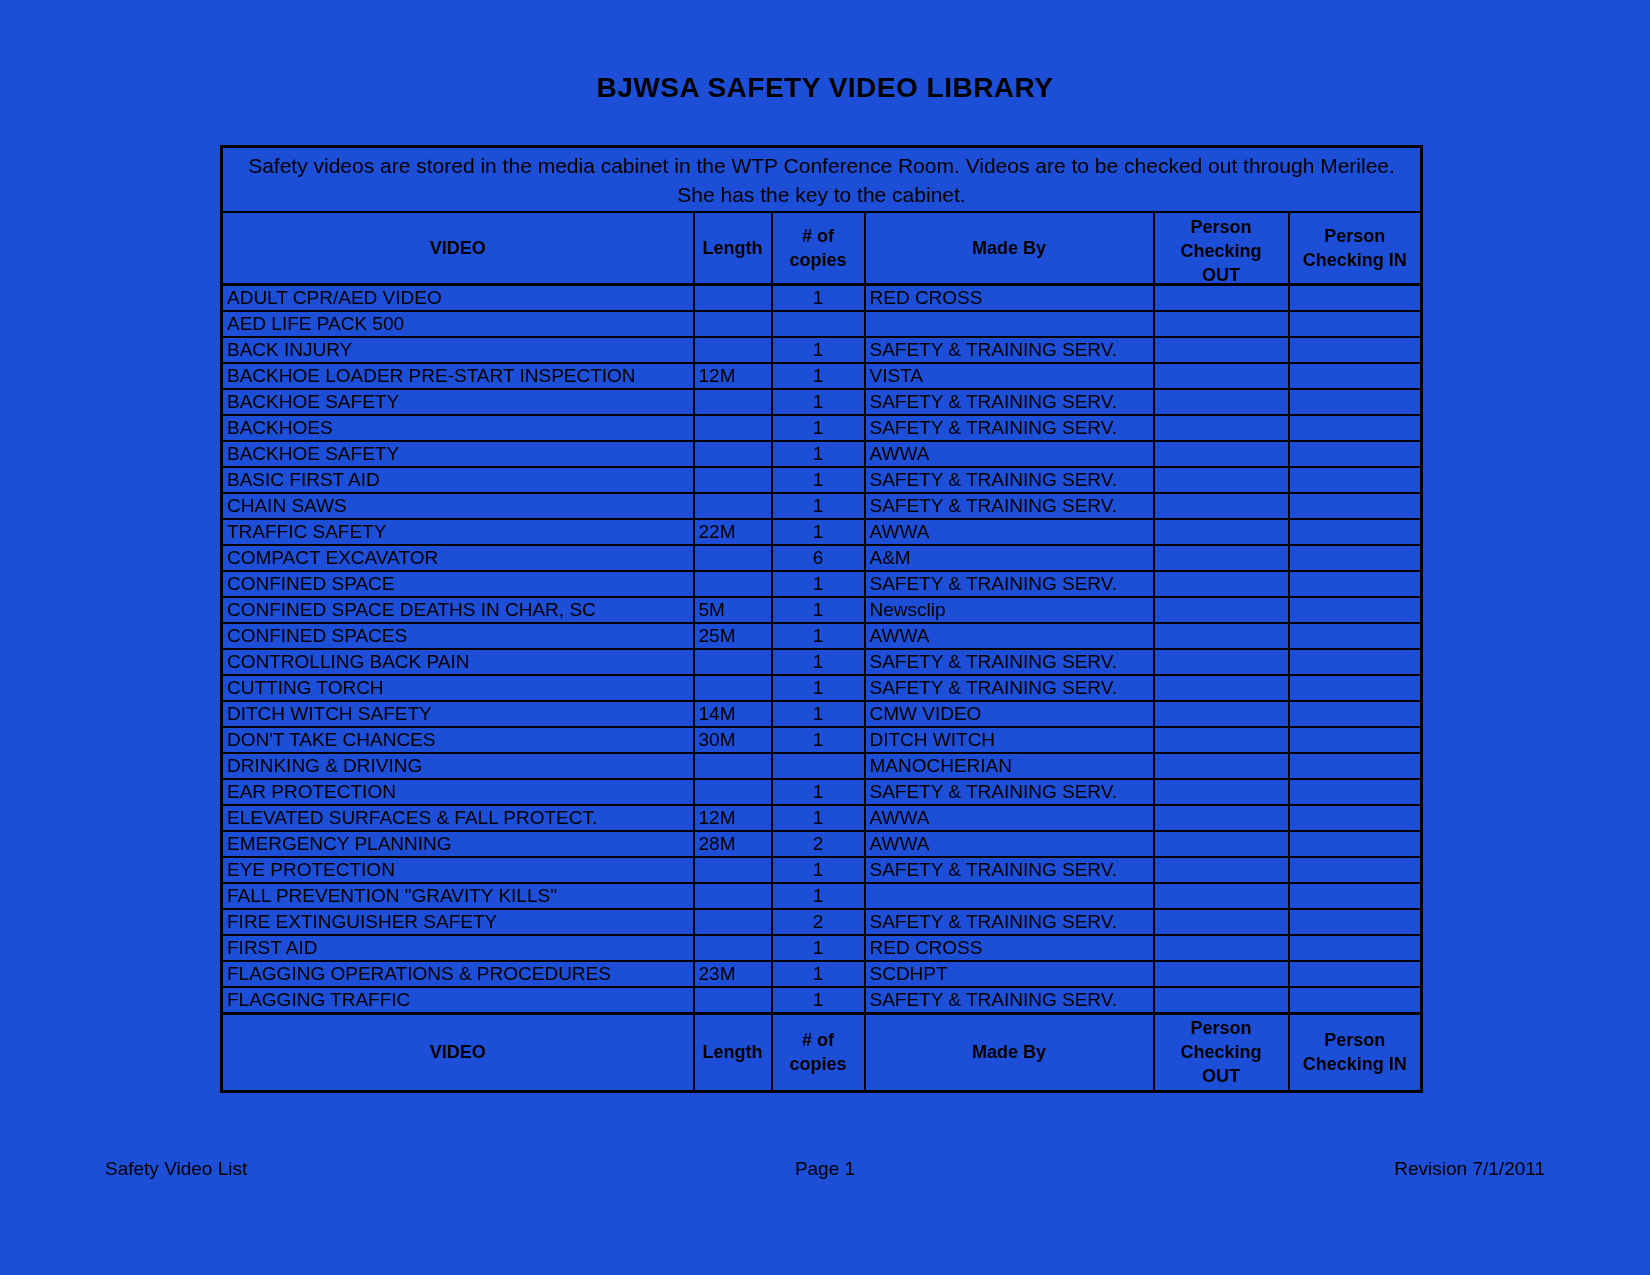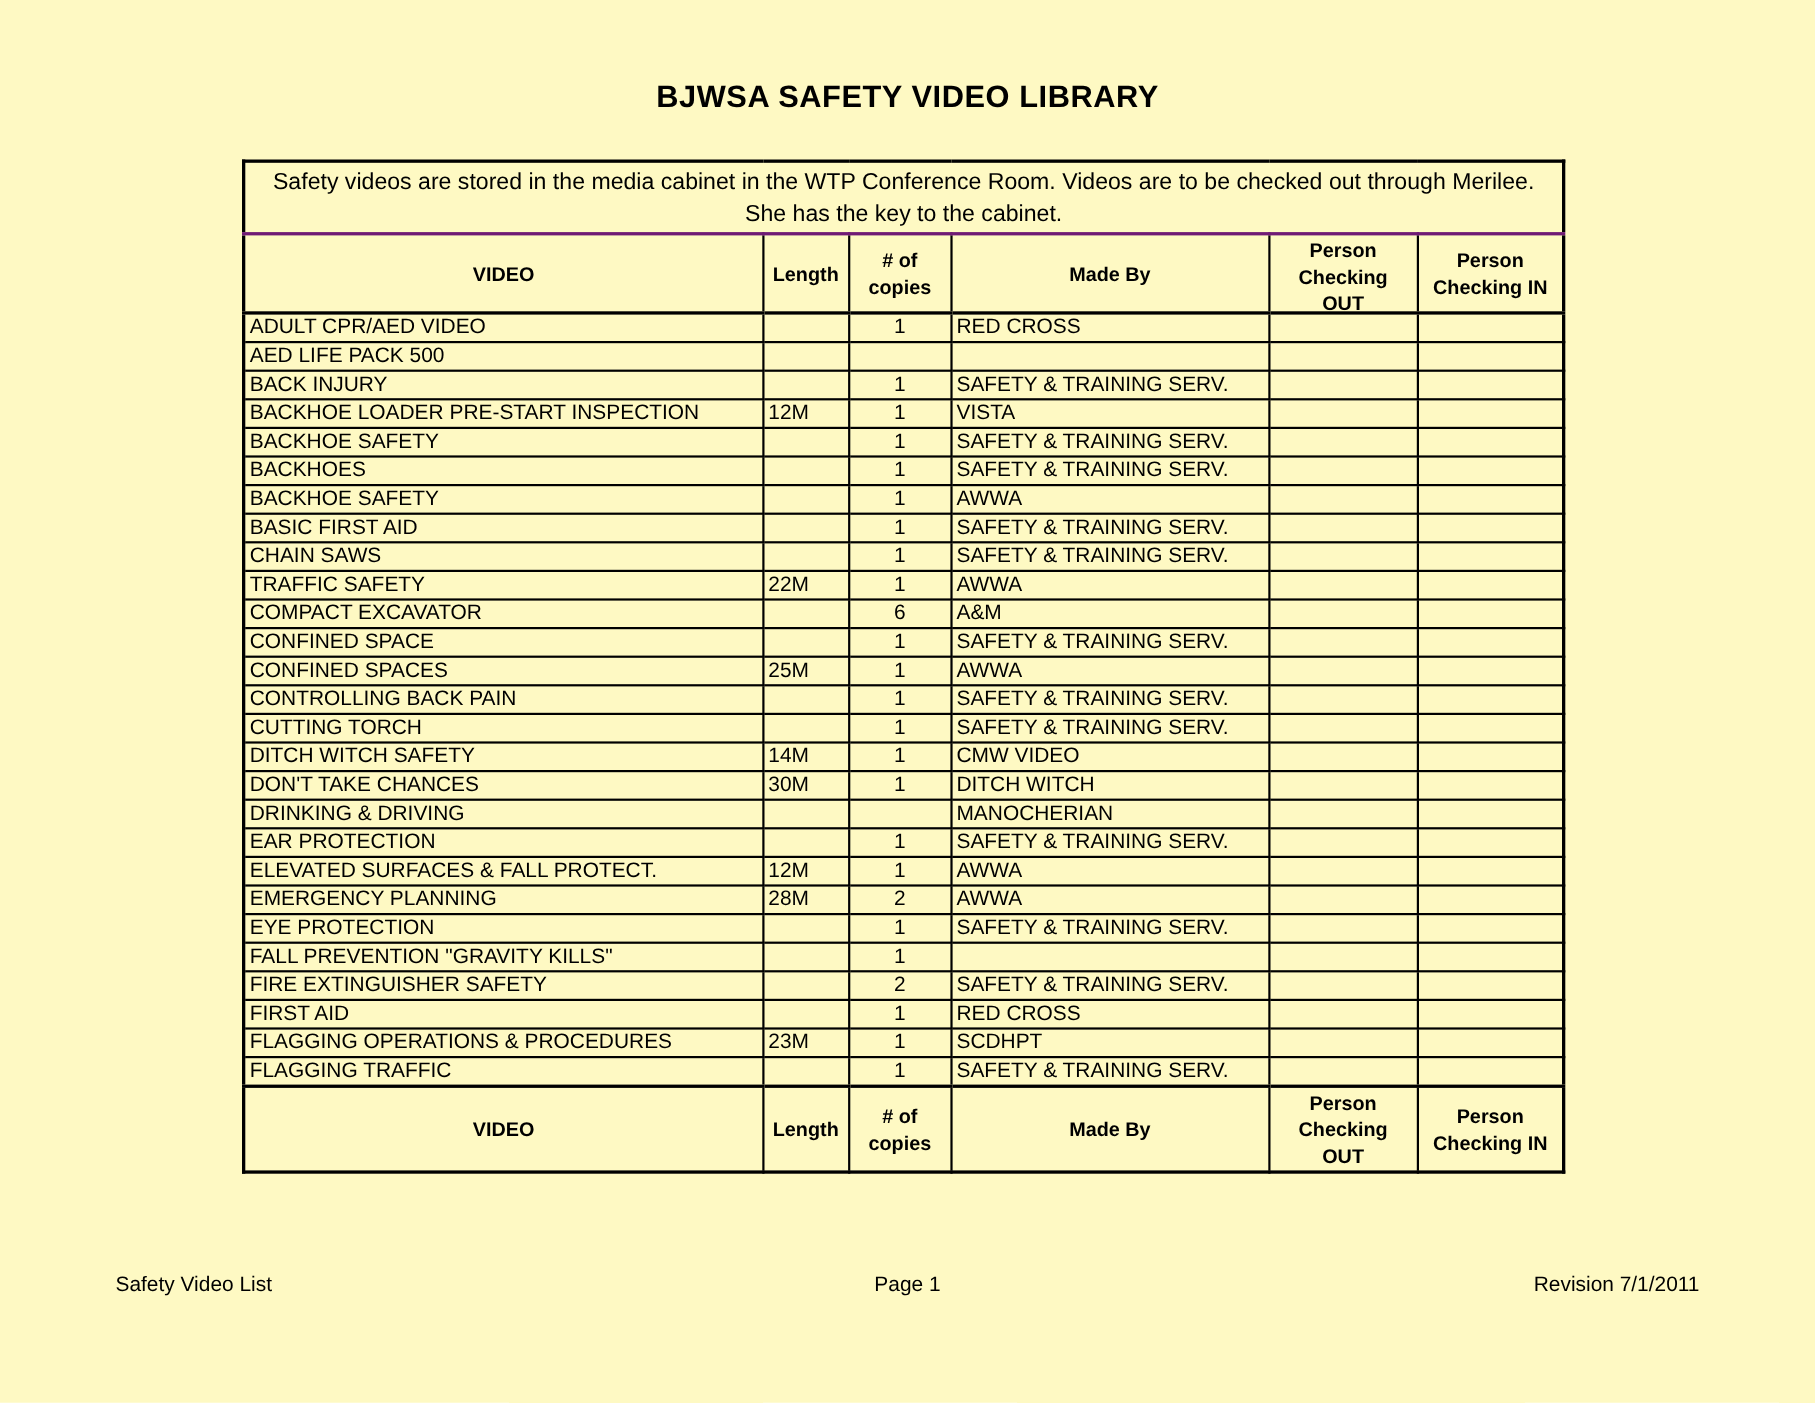--- a/index.html
+++ b/index.html
@@ -1,33 +1,33 @@
 <!DOCTYPE html>
 <html><head>
 <meta charset="utf-8">
 <style>
   html,body{margin:0;padding:0}
   body{
     width:1650px;height:1275px;background:#ffffff;color:#000;
     font-family:"Liberation Sans", sans-serif;position:relative;overflow:hidden;
   }
-  .page{position:absolute;inset:0;background:#fef9c3}
+  .page{position:absolute;inset:0;background:#1d4ed8}
   .title{
     position:absolute;top:72px;left:0;width:100%;
     text-align:center;font-size:28px;font-weight:bold;letter-spacing:.5px;
   }
   table.lib{
     position:absolute;left:220px;top:145px;width:1200px;
     border-collapse:collapse;table-layout:fixed;border:3px solid #000;
   }
   table.lib td, table.lib th{border:2px solid #000;overflow:hidden;color:#000}
   
   tr.notice-row td{
     height:63px;font-size:21px;line-height:29px;text-align:center;
-    vertical-align:middle;padding:0 22px;border-bottom:3px solid #701a75;font-weight:normal;
+    vertical-align:middle;padding:0 22px;border-bottom:1px solid #701a75;font-weight:normal;
   }
   
   tr.header-row th{font-size:18px;font-weight:bold;text-align:center;vertical-align:middle;padding:0}
   tr.header-row .hv{white-space:pre-line;line-height:24px}
   tr.header-row.top{height:72px}
   tr.header-row.top th{border-bottom:3px solid #000}
   tr.header-row.top th.c4{vertical-align:top}
   tr.header-row.top th.c4 .hv{height:66px;overflow:hidden;padding-top:2px}
   tr.header-row.bottom{height:78px}
   tr.header-row.bottom th{border-top:3px solid #000}
@@ -179,20 +179,28 @@
         </tr>
         <tr class="data-row">
           <td class="c0">CONFINED SPACE</td>
           <td class="c1"></td>
           <td class="c2">1</td>
           <td class="c3">SAFETY &amp; TRAINING SERV.</td>
           <td class="c4"></td>
           <td class="c5"></td>
         </tr>
         <tr class="data-row">
+          <td class="c0">CONFINED SPACE DEATHS IN CHAR, SC</td>
+          <td class="c1">5M</td>
+          <td class="c2">1</td>
+          <td class="c3">Newsclip</td>
+          <td class="c4"></td>
+          <td class="c5"></td>
+        </tr>
+        <tr class="data-row">
           <td class="c0">CONFINED SPACES</td>
           <td class="c1">25M</td>
           <td class="c2">1</td>
           <td class="c3">AWWA</td>
           <td class="c4"></td>
           <td class="c5"></td>
         </tr>
         <tr class="data-row">
           <td class="c0">CONTROLLING BACK PAIN</td>
           <td class="c1"></td>

